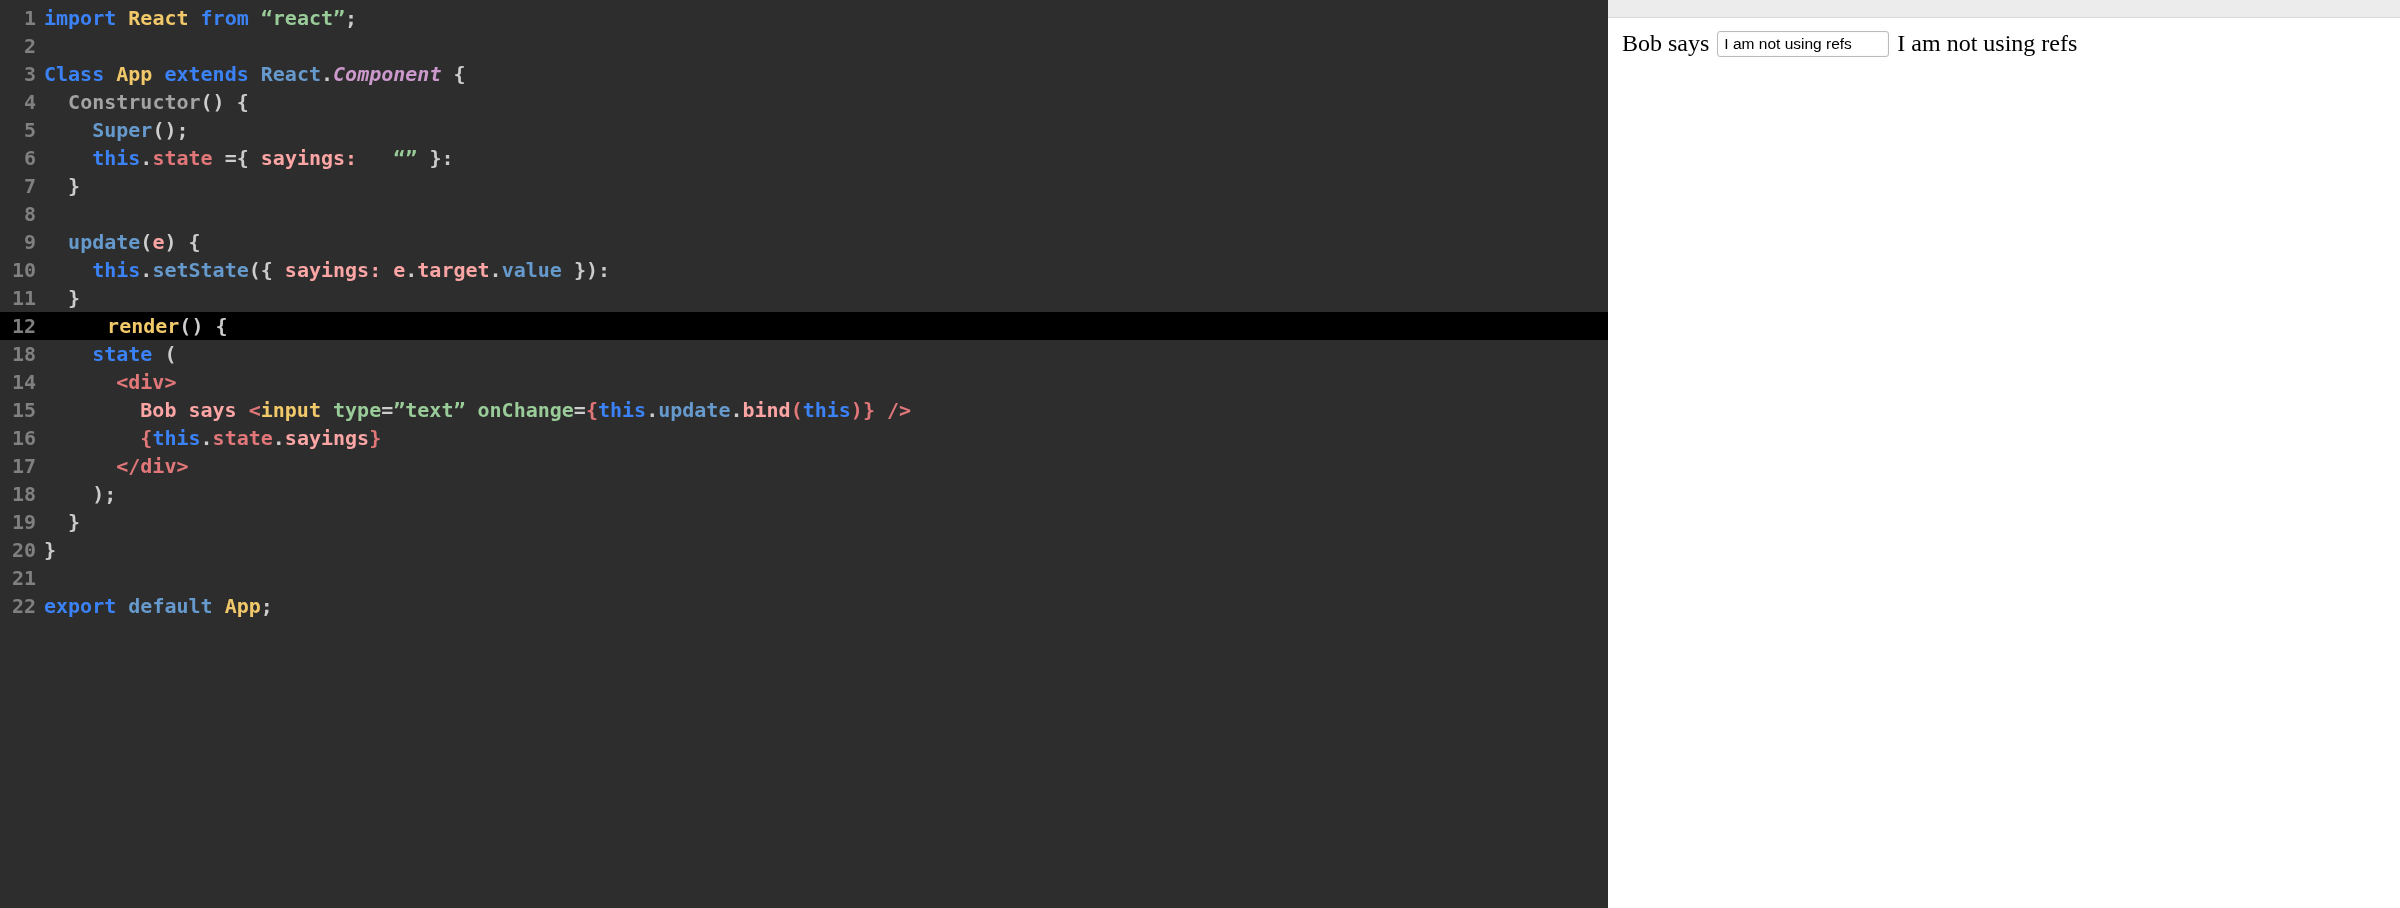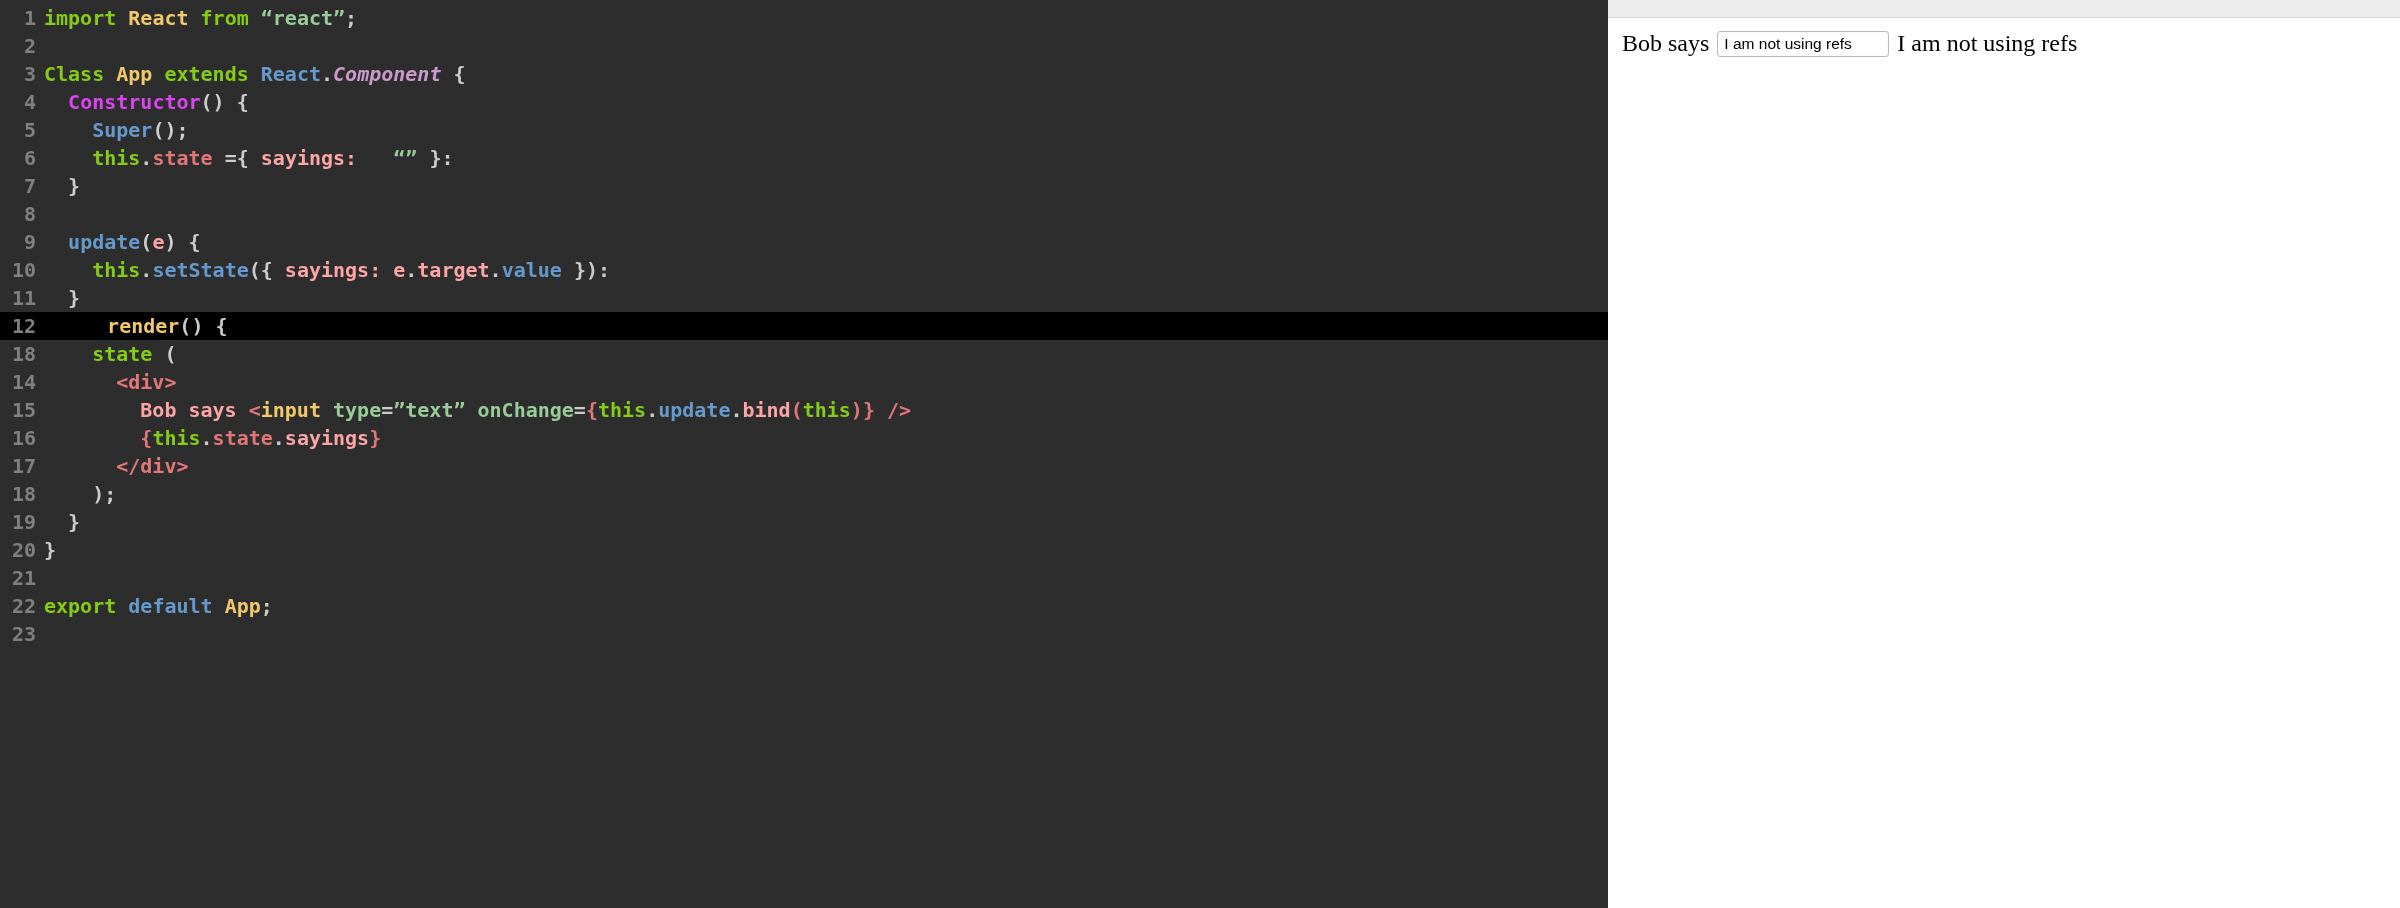--- a/index.html
+++ b/index.html
@@ -31,25 +31,25 @@
     width: 44px;
     text-align: right;
     padding-right: 8px;
     color: #808080;
     user-select: none;
     flex-shrink: 0;
   }
   .code { flex: 1; }
 
   
-  .kw    { color: #84cc16; } 
+  .kw    { color: #3b82f6; } 
   .id    { color: #6699cc; } 
   .mod   { color: #f2c96a; } 
   .str   { color: #99cc99; } 
-  .fn    { color: #d946ef; } 
+  .fn    { color: #a3a3a3; } 
   .attr  { color: #f2c96a; } 
   .tag   { color: #e2777a; } 
   .punc  { color: #cccccc; }
   .op    { color: #cccccc; }
   .plain { color: #fca5a5; }
   .state { color: #e2777a; } 
   .jsxattr { color: #99cc99; }
   .comp  { color: #cc99cc; font-style: italic; } 
 
   
@@ -107,21 +107,20 @@
     <div class="code-row"><span class="lineno">18</span><span class="code"><span class="plain">    </span><span class="kw">state</span><span class="plain"> </span><span class="punc">(</span></span></div>
     <div class="code-row"><span class="lineno">14</span><span class="code"><span class="plain">      </span><span class="tag">&lt;div&gt;</span></span></div>
     <div class="code-row"><span class="lineno">15</span><span class="code"><span class="plain">        </span><span class="plain">Bob says </span><span class="tag">&lt;</span><span class="attr">input</span><span class="plain"> </span><span class="jsxattr">type</span><span class="op">=</span><span class="str">”text”</span><span class="plain"> </span><span class="jsxattr">onChange</span><span class="op">=</span><span class="tag">{</span><span class="kw">this</span><span class="punc">.</span><span class="id">update</span><span class="punc">.</span><span class="plain">bind</span><span class="tag">(</span><span class="kw">this</span><span class="tag">)}</span><span class="plain"> </span><span class="tag">/&gt;</span></span></div>
     <div class="code-row"><span class="lineno">16</span><span class="code"><span class="plain">        </span><span class="tag">{</span><span class="kw">this</span><span class="punc">.</span><span class="state">state</span><span class="punc">.</span><span class="plain">sayings</span><span class="tag">}</span></span></div>
     <div class="code-row"><span class="lineno">17</span><span class="code"><span class="plain">      </span><span class="tag">&lt;/div&gt;</span></span></div>
     <div class="code-row"><span class="lineno">18</span><span class="code"><span class="plain">    </span><span class="punc">);</span></span></div>
     <div class="code-row"><span class="lineno">19</span><span class="code"><span class="plain">  </span><span class="punc">}</span></span></div>
     <div class="code-row"><span class="lineno">20</span><span class="code"><span class="punc">}</span></span></div>
     <div class="code-row"><span class="lineno">21</span><span class="code"></span></div>
     <div class="code-row"><span class="lineno">22</span><span class="code"><span class="kw">export</span><span class="plain"> </span><span class="id">default</span><span class="plain"> </span><span class="mod">App</span><span class="punc">;</span></span></div>
-    <div class="code-row"><span class="lineno">23</span><span class="code"></span></div>
   </div>
 
 <div class="preview-wrap">
   <div class="preview-top"></div>
   <div class="preview">
     <span>Bob says</span>
     <input type="text" value="I am not using refs" style="">
     <span class="echo">I am not using refs</span>
   </div>
 </div>

